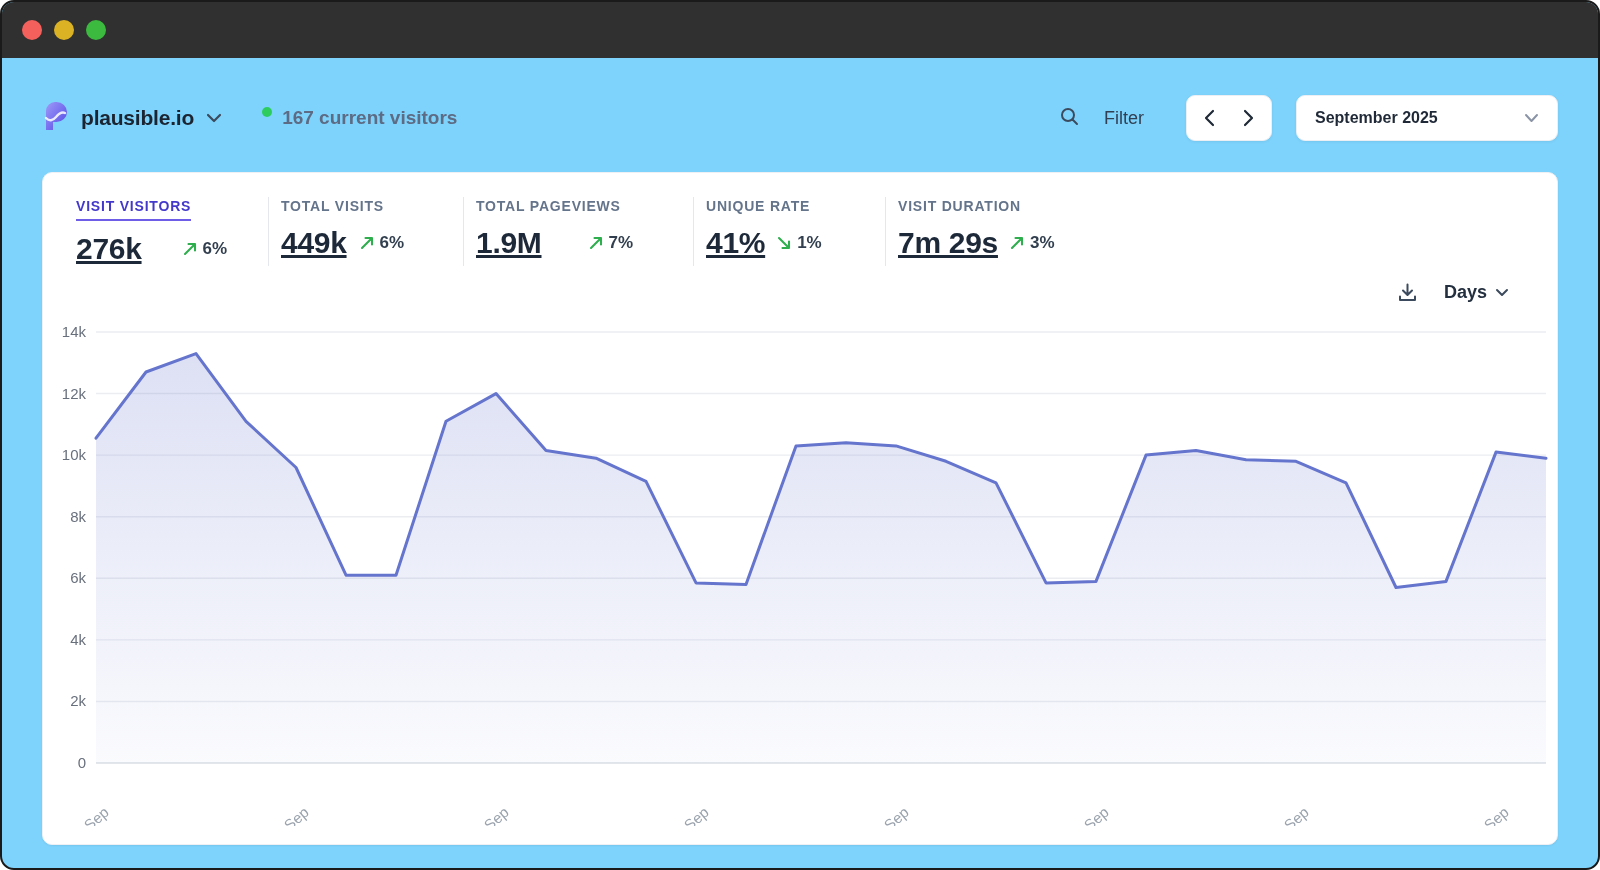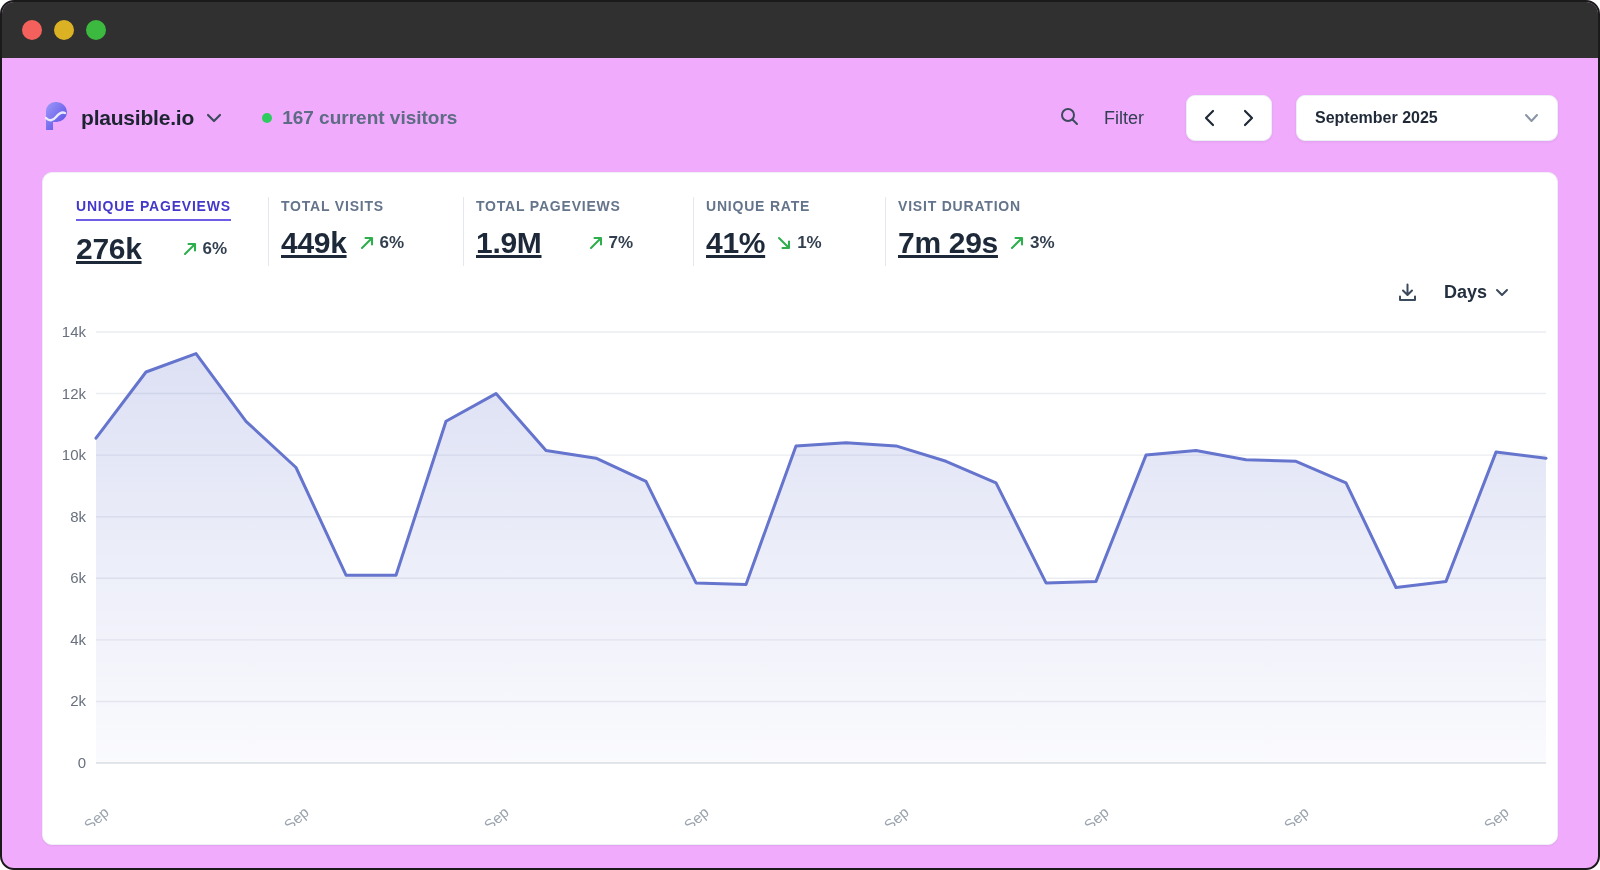--- a/index.html
+++ b/index.html
@@ -1,33 +1,33 @@
 <!DOCTYPE html>
 <html><head>
 <meta charset="utf-8">
 <style>
   * { margin:0; padding:0; box-sizing:border-box; }
   html,body { background:#ffffff; font-family:"Liberation Sans","DejaVu Sans",sans-serif; }
   .window{
     width:1600px;height:870px;border-radius:14px;overflow:hidden;
-    border:2px solid #1a1a1a;background:#f0abfc;position:relative;
+    border:2px solid #1a1a1a;background:#7dd3fc;position:relative;
   }
   
   .titlebar{height:56px;background:#303030;display:flex;align-items:center;padding-left:20px;gap:12px;}
   .tl-dot{width:20px;height:20px;border-radius:50%;}
   .tl-red{background:#f4615c;}
   .tl-yellow{background:#dcb225;}
   .tl-green{background:#3cb93f;}
   
   .content{padding:0 40px;}
   .topbar{margin-top:34px;height:52px;display:flex;align-items:center;}
   .brand{display:flex;align-items:center;gap:12px;cursor:pointer;}
   .site-name{font-size:21px;font-weight:800;color:#1b2430;letter-spacing:-0.2px;}
   .chev{display:inline-flex;align-items:center;}
-  .visitors{display:flex;align-items:center;gap:10px;margin-left:40px;cursor:pointer;}
+  .visitors{display:flex;align-items:flex-start;gap:10px;margin-left:40px;cursor:pointer;}
   .visitors-dot{width:10px;height:10px;border-radius:50%;background:#2ecc5f;}
   .visitors-label{font-size:19px;font-weight:700;color:#5d6b84;}
   .topbar-spacer{flex:1;}
   .filter{display:flex;align-items:center;gap:25px;cursor:pointer;margin-right:42px;}
   .filter-label{font-size:18px;font-weight:500;color:#323f52;}
   .pill{background:#fff;border:1px solid #eceff3;border-radius:9px;height:46px;
         box-shadow:0 1px 3px rgba(15,23,42,.07);display:flex;align-items:center;}
   .nav-pill{width:86px;justify-content:space-evenly;margin-right:24px;}
   .nav-btn{width:34px;height:40px;display:flex;align-items:center;justify-content:center;cursor:pointer;border-radius:7px;}
   .date-pill{width:262px;justify-content:space-between;padding:0 18px;cursor:pointer;}
@@ -123,21 +123,21 @@
               <path d="M2 2 l5.5 6 l5.5 -6" stroke="#8a94a6" stroke-width="2" fill="none" stroke-linecap="round" stroke-linejoin="round"></path>
             </svg>
         </span>
       </div>
     </div>
 
     <div class="card">
 
       <div class="stats">
         <div class="stat stat-1">
-          <span class="stat-label active">UNIQUE PAGEVIEWS</span>
+          <span class="stat-label active">VISIT VISITORS</span>
           <div class="stat-valuerow">
             <span class="stat-value">276k</span>
             <span class="stat-change">
               <svg width="16" height="16" viewBox="0 0 16 16">
                   <path d="M3 13 L13 3 M6.5 3 H13 V9.5" stroke="#2fae4e" stroke-width="2.1" fill="none" stroke-linecap="round" stroke-linejoin="round"></path>
                 </svg>
               <span>6%</span>
             </span>
           </div>
         </div>

